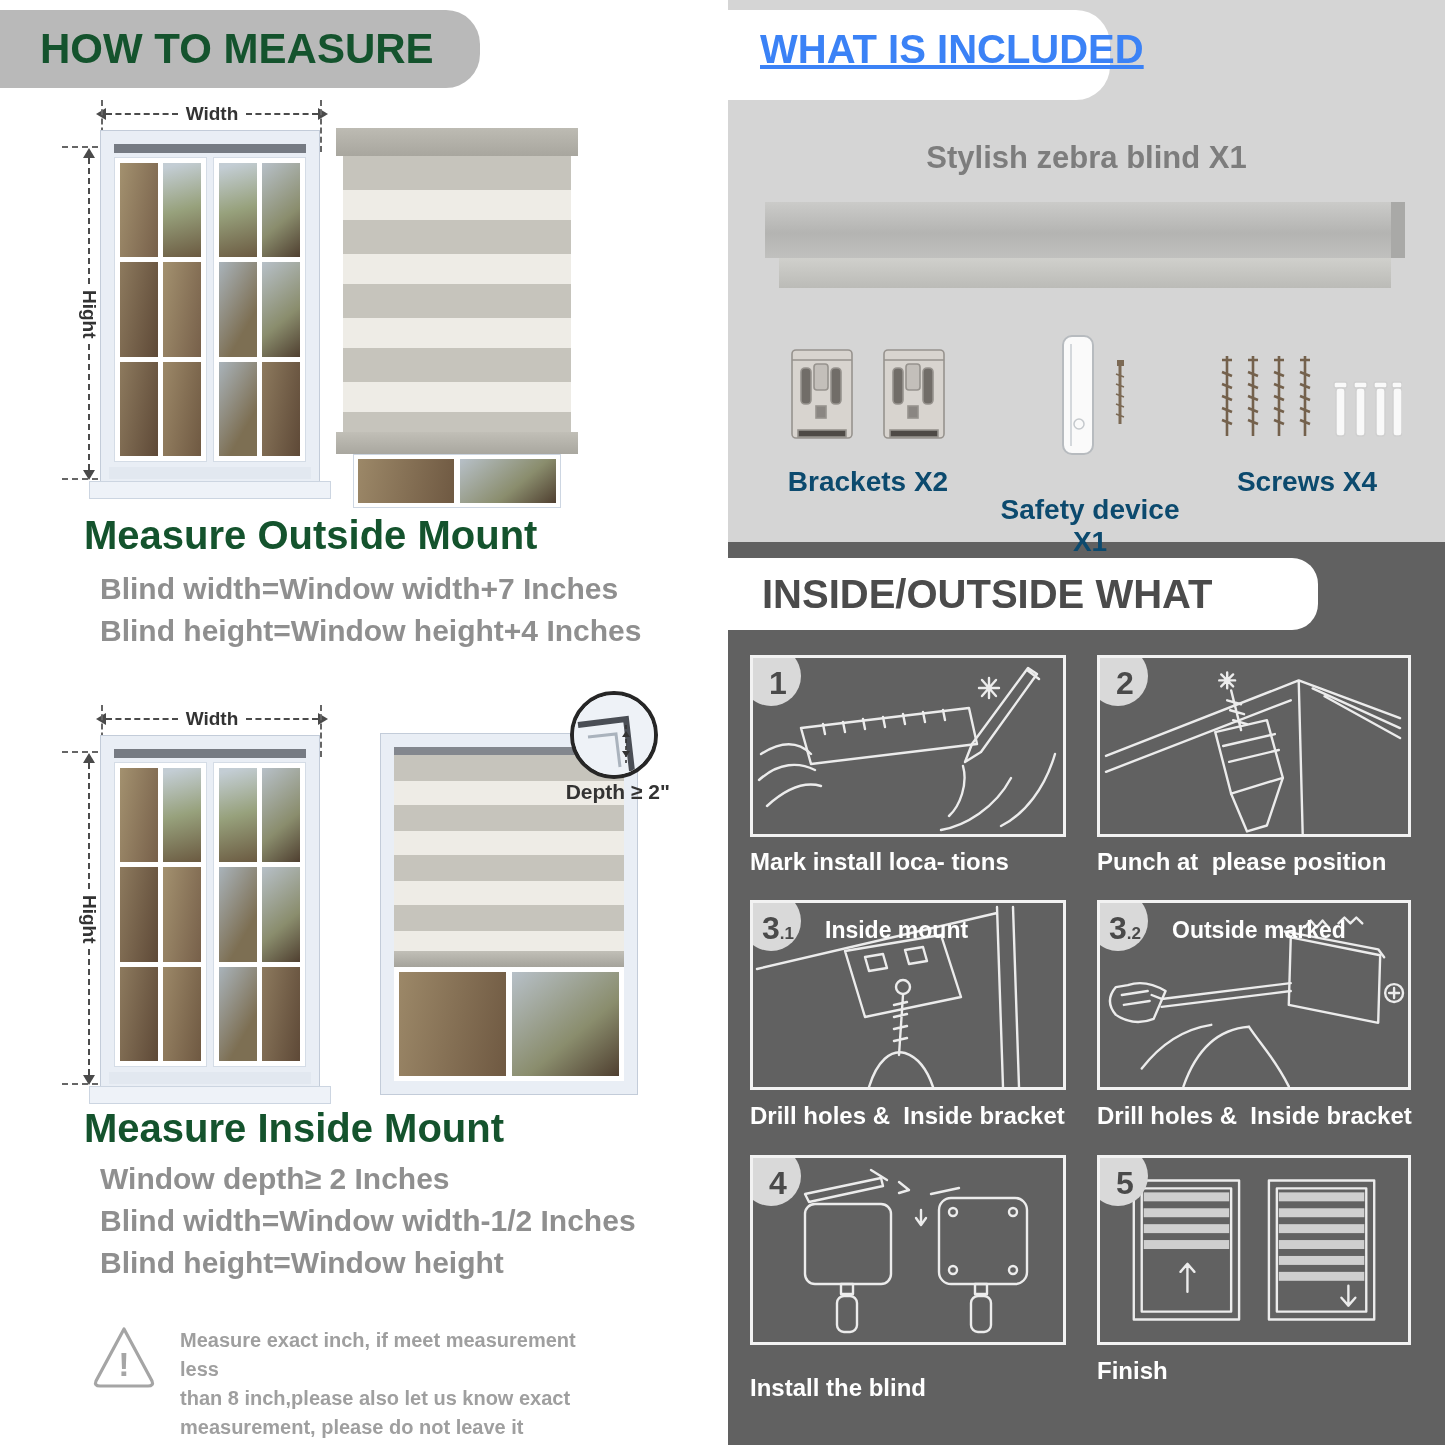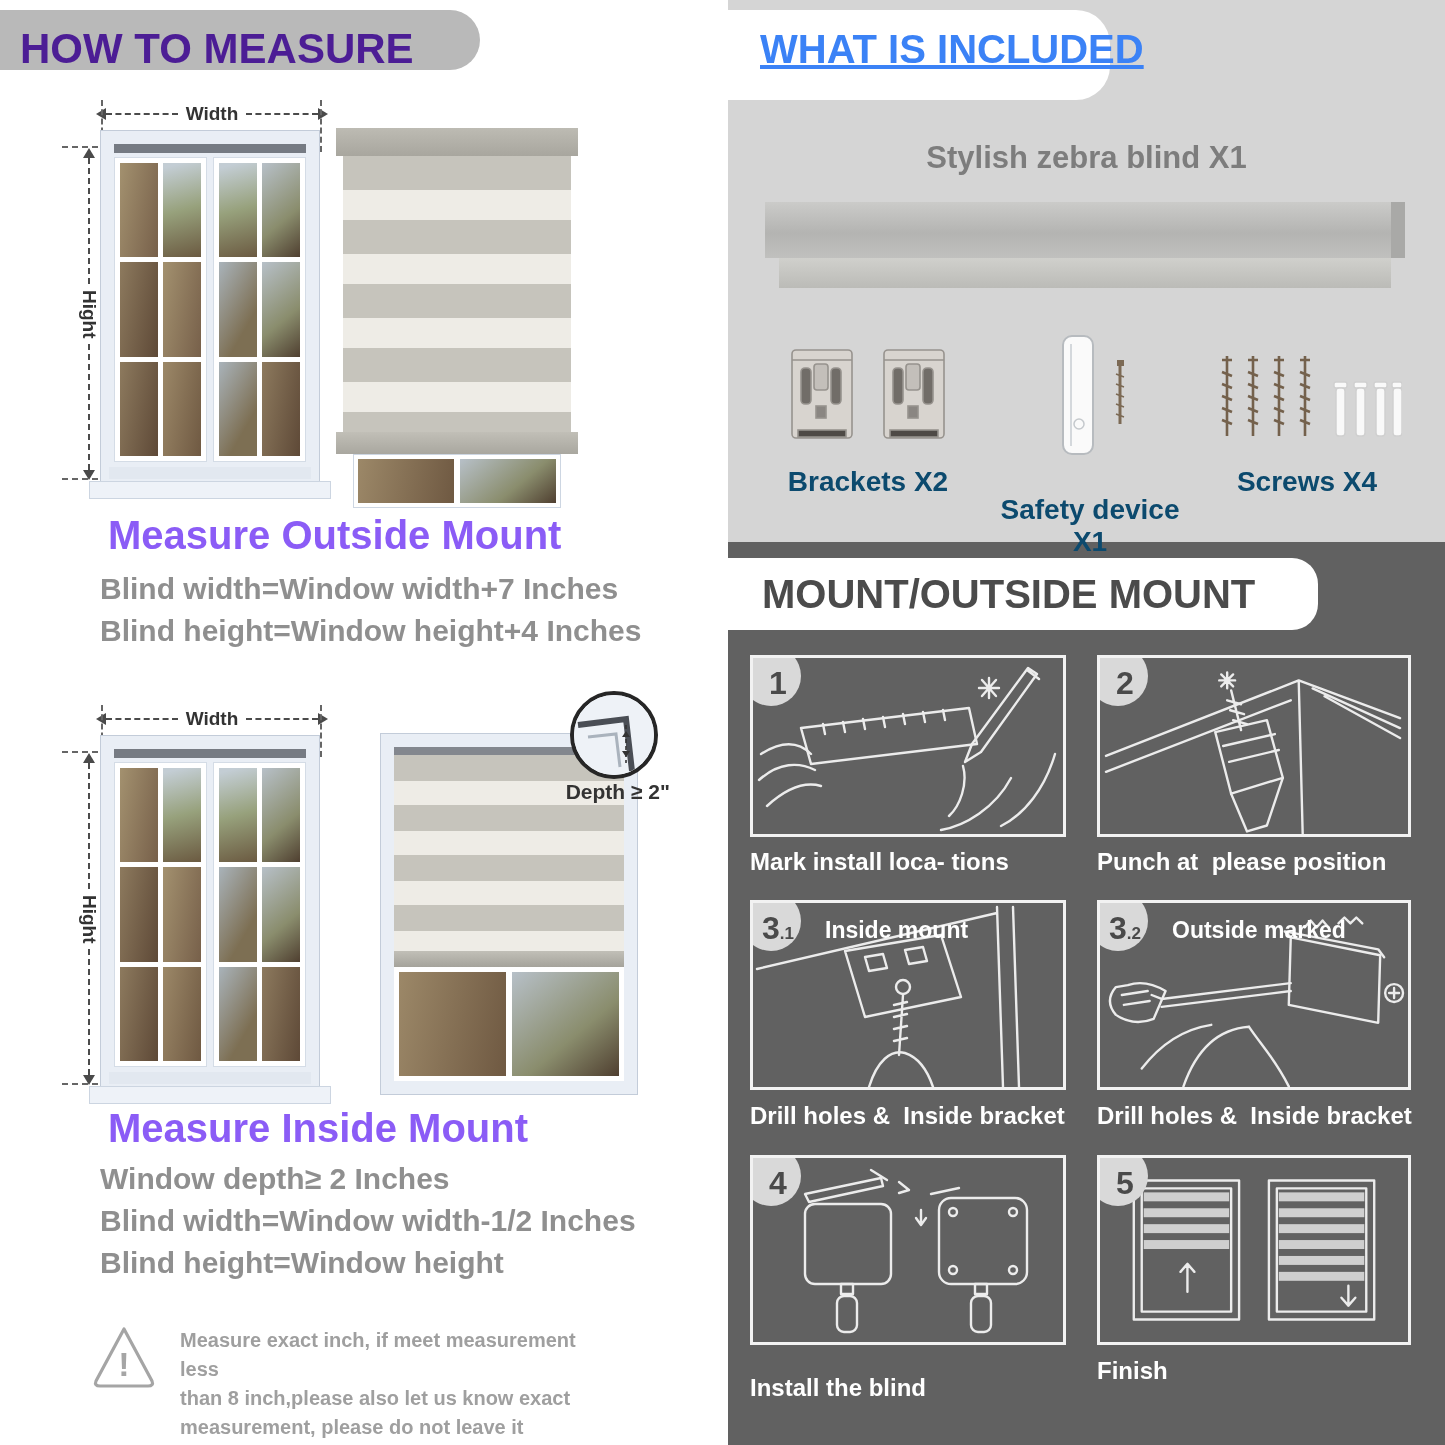--- a/index.html
+++ b/index.html
@@ -3,29 +3,29 @@
 <meta charset="utf-8">
 <style>
   * { margin:0; padding:0; box-sizing:border-box; }
   html,body { background:#fff; }
   body { width:1445px; height:1445px; position:relative; overflow:hidden;
          font-family:"Liberation Sans", sans-serif; }
   .abs { position:absolute; }
 
   
   .banner { position:absolute; font-weight:bold; white-space:nowrap; }
-  .how-banner { left:0; top:10px; width:480px; height:60px; background:#b9b9b9;
-    border-radius:0 34px 34px 0; color:#4c1d95; font-size:42px; line-height:78px; padding-left:20px; }
+  .how-banner { left:0; top:10px; width:480px; height:78px; background:#b9b9b9;
+    border-radius:0 34px 34px 0; color:#14532d; font-size:42px; line-height:78px; padding-left:40px; }
   .incl-banner { left:728px; top:10px; width:382px; height:90px; background:#fff;
     border-radius:0 34px 34px 0; color:#3b82f6; font-size:40px; line-height:78px; padding-left:32px;text-decoration:underline; }
   .mount-banner { left:728px; top:558px; width:590px; height:72px; background:#fff;
     border-radius:0 26px 26px 0; color:#4b4b4b; font-size:40px; line-height:72px; padding-left:34px; }
 
   
-  .sec-title { position:absolute; left:108px; font-size:40px; font-weight:bold; color:#8b5cf6; white-space:nowrap; }
+  .sec-title { position:absolute; left:84px; font-size:40px; font-weight:bold; color:#14532d; white-space:nowrap; }
   .sec-line  { position:absolute; left:100px; font-size:30px; font-weight:bold; color:#8f8f8f; white-space:nowrap; }
 
   
   .windowA { position:absolute; background:#e9eef5; border:1px solid #c3ccd9; padding:13px 13px 6px; }
   .windowA::after { content:''; position:absolute; left:-12px; right:-12px; bottom:-14px; height:16px;
     background:#eef2f8; border:1px solid #ccd5e1; }
   .win-head { height:9px; background:#767b83; margin-bottom:4px; }
   .doors { display:flex; gap:6px; height:calc(100% - 30px); }
   .door { flex:1; background:#fff; border:1px solid #d4dce6; padding:5px;
     display:grid; grid-template-columns:1fr 1fr; grid-template-rows:1fr 1fr 1fr; gap:5px; }
@@ -297,21 +297,21 @@
       <rect x="164" y="36" width="9" height="48" rx="3"></rect>
     <rect x="180" y="30" width="10" height="6" rx="2"></rect>
       <rect x="181" y="36" width="9" height="48" rx="3"></rect>
   </g>
 </svg>
 
 <div class="item-lbl" style="left:756px;top:466px;width:224px;">Brackets X2</div>
 <div class="item-lbl" style="left:985px;top:466px;width:210px;margin-top:28px;">Safety device X1</div>
 <div class="item-lbl" style="left:1212px;top:466px;width:190px;">Screws X4</div>
 
-<div class="banner mount-banner">MOUNT/OUTSIDE MOUNT</div>
+<div class="banner mount-banner">INSIDE/OUTSIDE WHAT</div>
 
 <div class="panel" style="left:750px;top:655px;width:316px;height:182px;">
   <svg class="ill" viewBox="0 0 310 176" stroke="#ececec" stroke-width="2.4" fill="none" stroke-linecap="round" stroke-linejoin="round">
     <path d="M236 20 l0 20 M226 30 l20 0 M229 22 l14 16 M243 22 l-14 16"></path>
     <polygon points="48,70 216,50 224,86 58,106"></polygon>
     <path d="M70 66 l2 10 M90 64 l2 10 M110 61 l2 10 M130 59 l2 10 M150 56 l2 10 M170 54 l2 10 M190 52 l2 10"></path>
     <path d="M284 16 L228 94 l-16 10 7 -18 56 -76 z M274 12 l12 9"></path>
     <path d="M8 96 C30 82 46 84 58 96 M6 122 C26 104 46 104 62 112 M14 148 C36 128 54 124 68 128"></path>
     <path d="M258 120 C242 150 212 168 188 172 M302 96 C292 130 272 156 248 168 M210 108 C215 126 207 148 196 158"></path>
   </svg>

